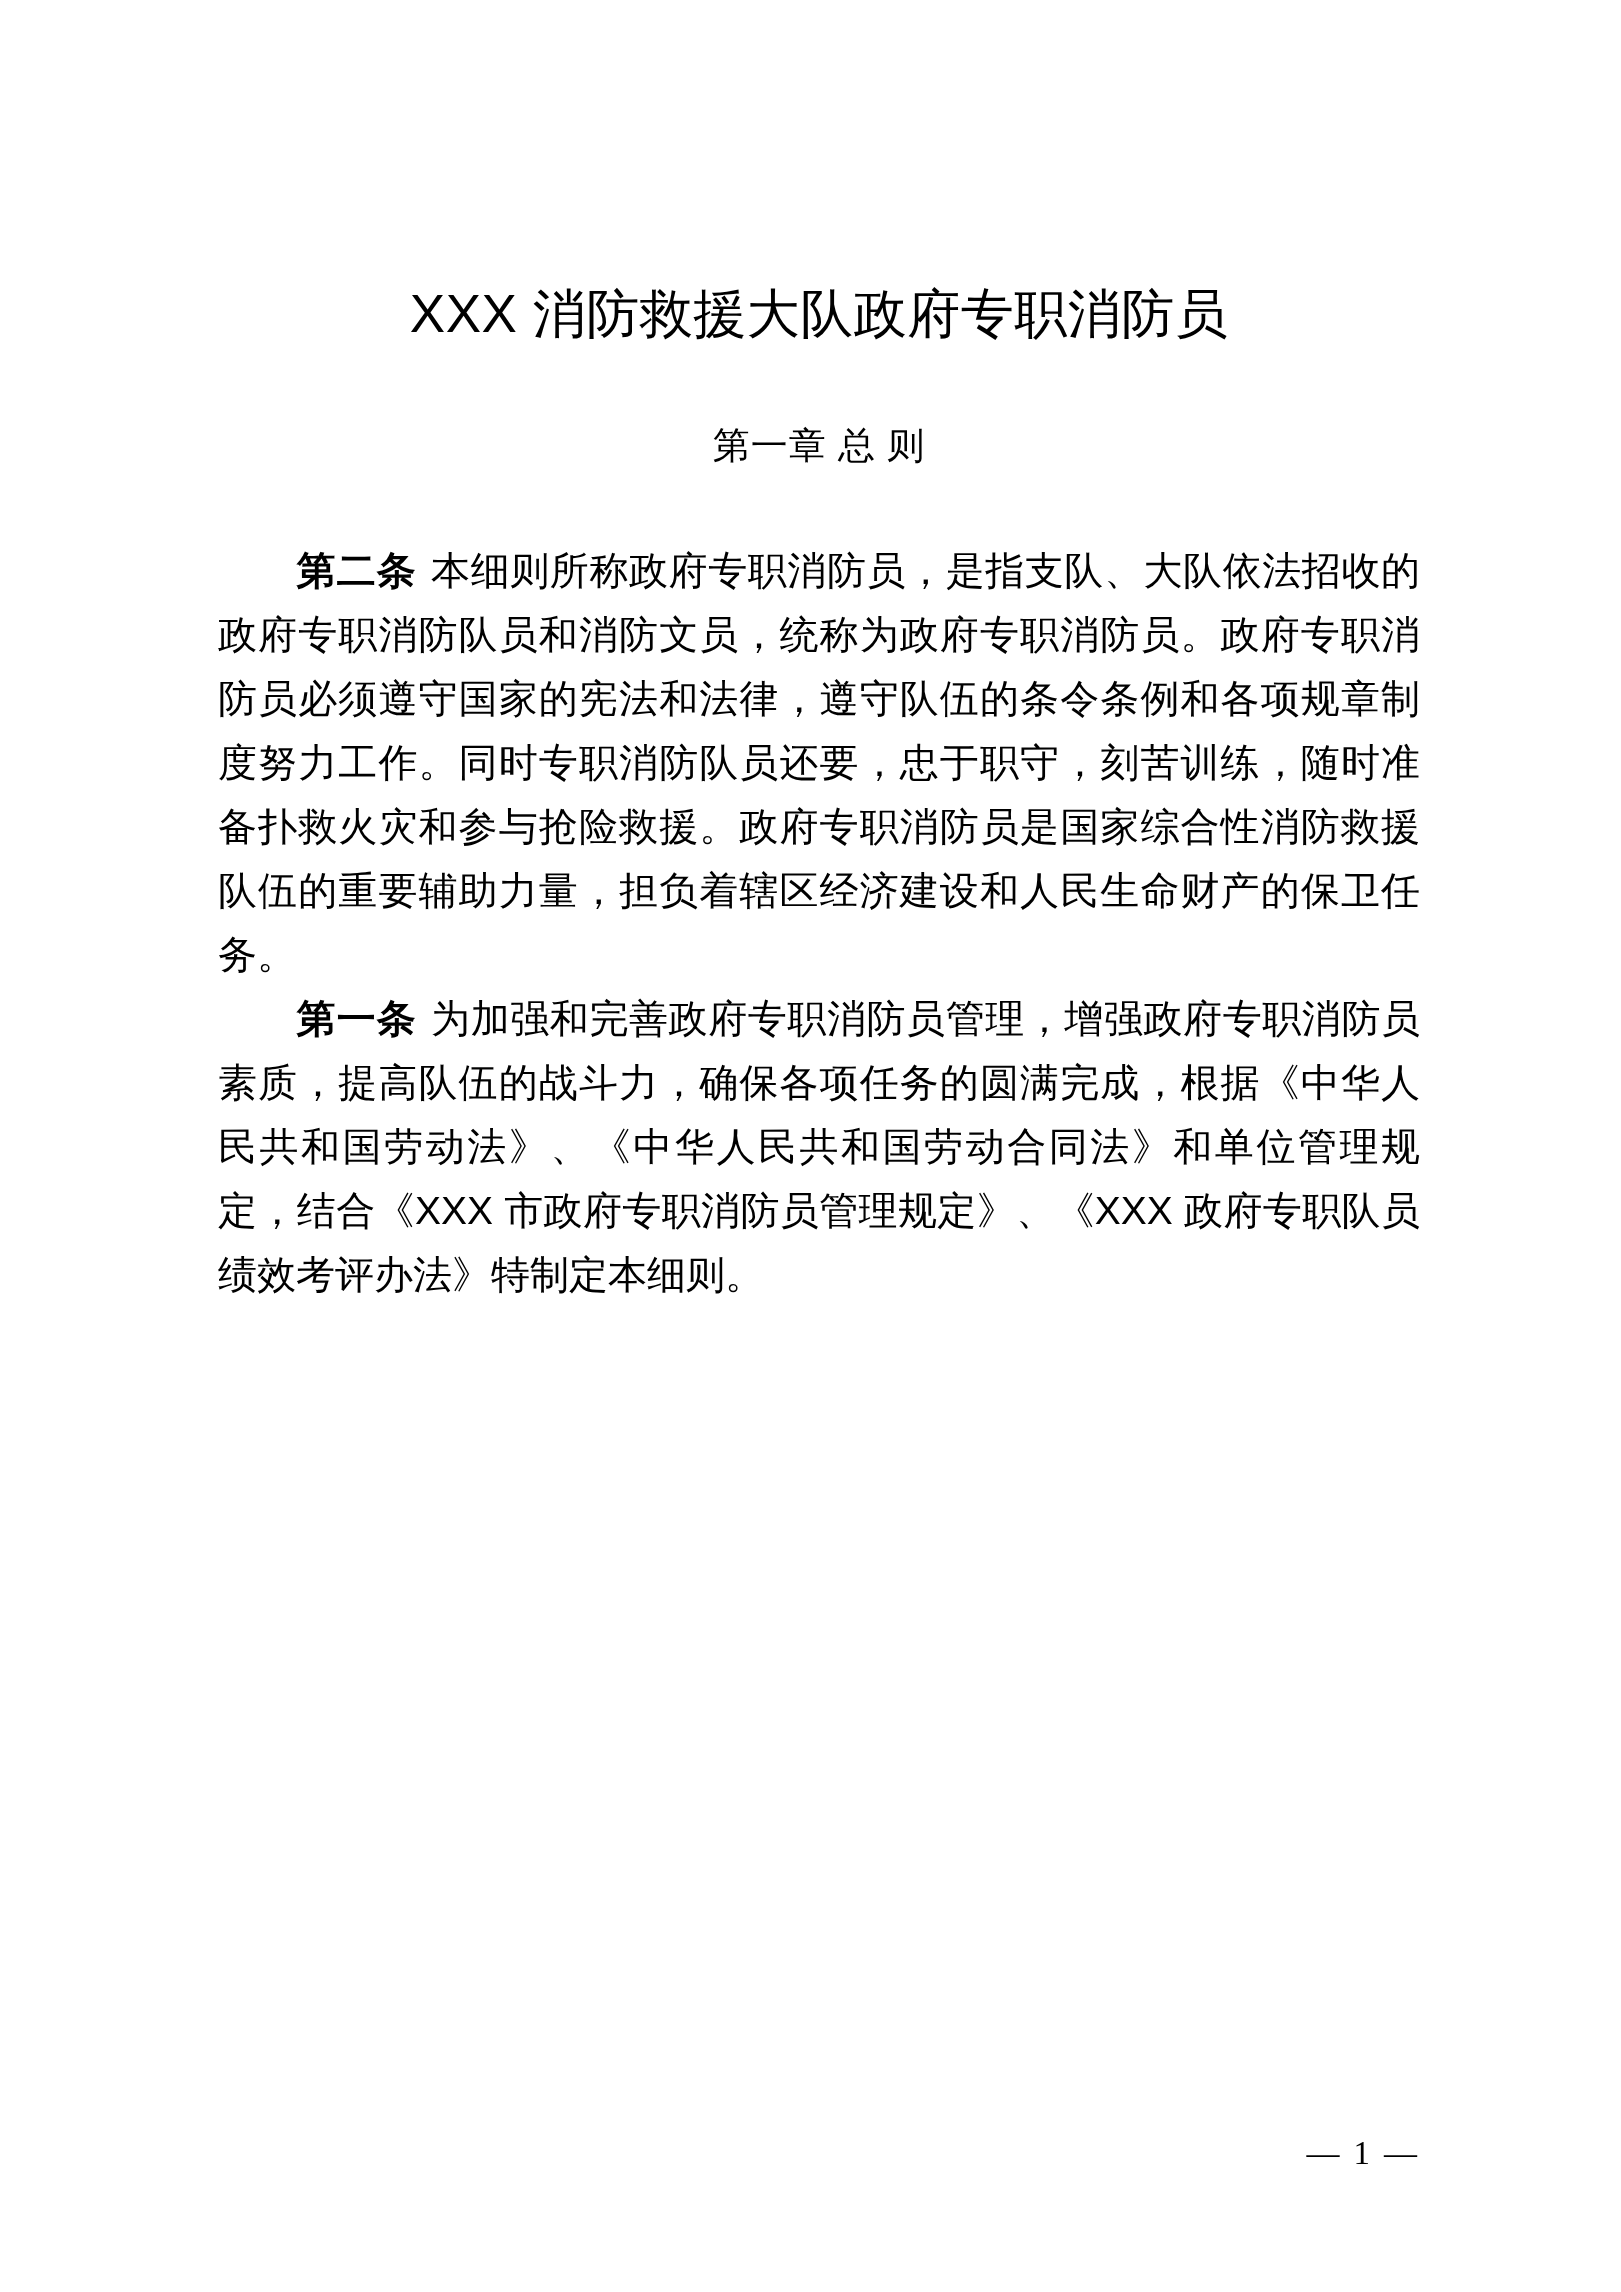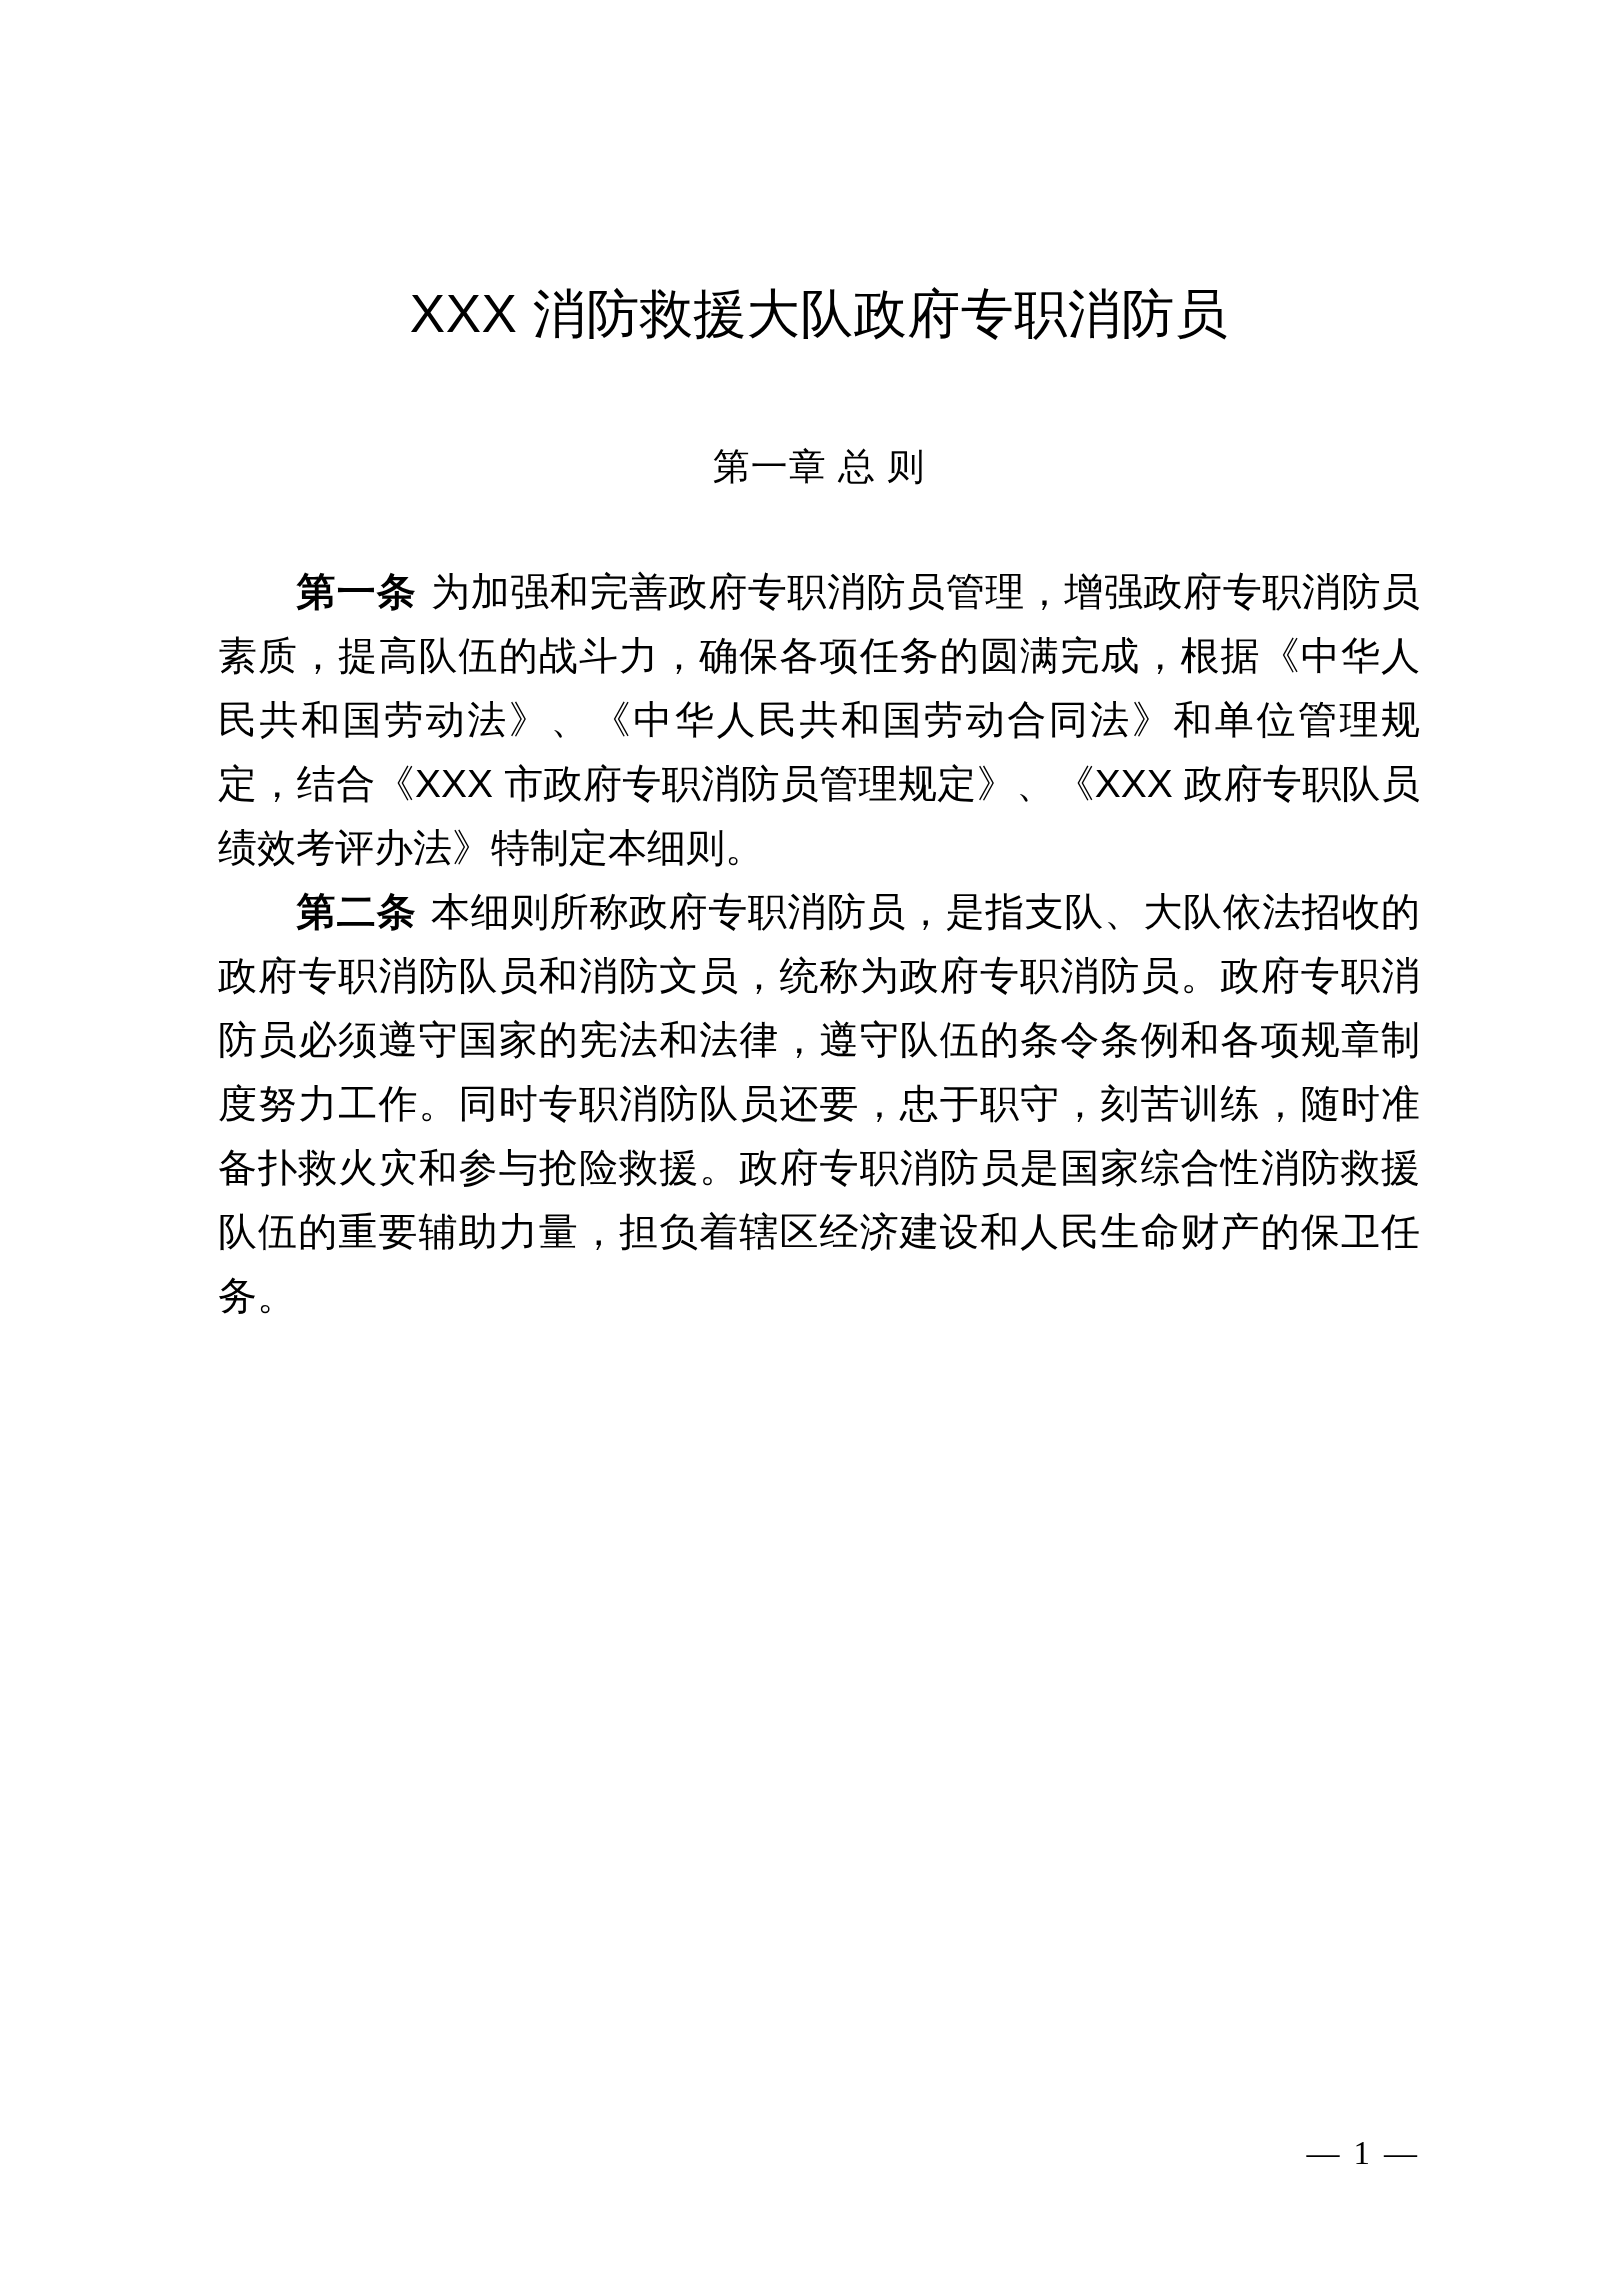--- a/index.html
+++ b/index.html
@@ -37,21 +37,21 @@
     font-family: "Liberation Sans", "DejaVu Sans", sans-serif;
   }
   .doc-title .tline {
     display: block;
     white-space: nowrap;
     margin-top: 27px;
   }
 
   
   .chapter-heading {
-    margin-top: 90px;
+    margin-top: 69px;
     text-align: center;
     font-size: 37px;
     line-height: 49px;
     font-weight: 400;
     letter-spacing: 1px;
   }
 
   
   .body-block {
     margin-top: 69px;
@@ -101,25 +101,25 @@
 
     <div class="doc-title">
       <span class="tline">XXX 消防救援大队政府专职消防员</span>
     </div>
 
     <div class="chapter-heading">第一章 总  则</div>
 
     <div class="body-block">
 
       <p class="article">
-        <span class="indent"></span><span class="art-label">第一条</span><span class="art-gap"></span><span>为加强和完善政府专职消防员管理，增强政府专职消防员素质，提高队伍的战斗力，确保各项任务的圆满完成，根据《中华人民共和国劳动法》、《中华人民共和国劳动合同法》和单位管理规定，结合《XXX 市政府专职消防员管理规定》、《XXX 政府专职队员绩效考评办法》特制定本细则。</span>
+        <span class="indent"></span><span class="art-label">第二条</span><span class="art-gap"></span><span>本细则所称政府专职消防员，是指支队、大队依法招收的政府专职消防队员和消防文员，统称为政府专职消防员。政府专职消防员必须遵守国家的宪法和法律，遵守队伍的条令条例和各项规章制度努力工作。同时专职消防队员还要，忠于职守，刻苦训练，随时准备扑救火灾和参与抢险救援。政府专职消防员是国家综合性消防救援队伍的重要辅助力量，担负着辖区经济建设和人民生命财产的保卫任务。</span>
       </p>
 
       <p class="article">
-        <span class="indent"></span><span class="art-label">第二条</span><span class="art-gap"></span><span>本细则所称政府专职消防员，是指支队、大队依法招收的政府专职消防队员和消防文员，统称为政府专职消防员。政府专职消防员必须遵守国家的宪法和法律，遵守队伍的条令条例和各项规章制度努力工作。同时专职消防队员还要，忠于职守，刻苦训练，随时准备扑救火灾和参与抢险救援。政府专职消防员是国家综合性消防救援队伍的重要辅助力量，担负着辖区经济建设和人民生命财产的保卫任务。</span>
+        <span class="indent"></span><span class="art-label">第一条</span><span class="art-gap"></span><span>为加强和完善政府专职消防员管理，增强政府专职消防员素质，提高队伍的战斗力，确保各项任务的圆满完成，根据《中华人民共和国劳动法》、《中华人民共和国劳动合同法》和单位管理规定，结合《XXX 市政府专职消防员管理规定》、《XXX 政府专职队员绩效考评办法》特制定本细则。</span>
       </p>
 
 
     </div>
   </div>
 
   <div class="page-footer">
     <span>— 1 —</span>
   </div>
 

